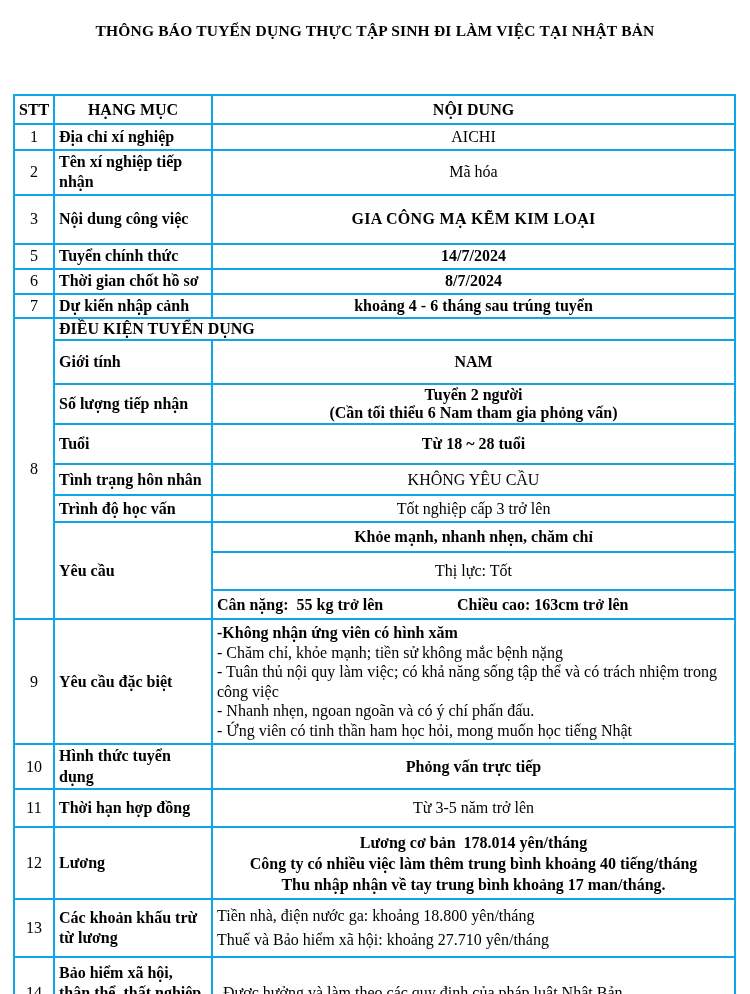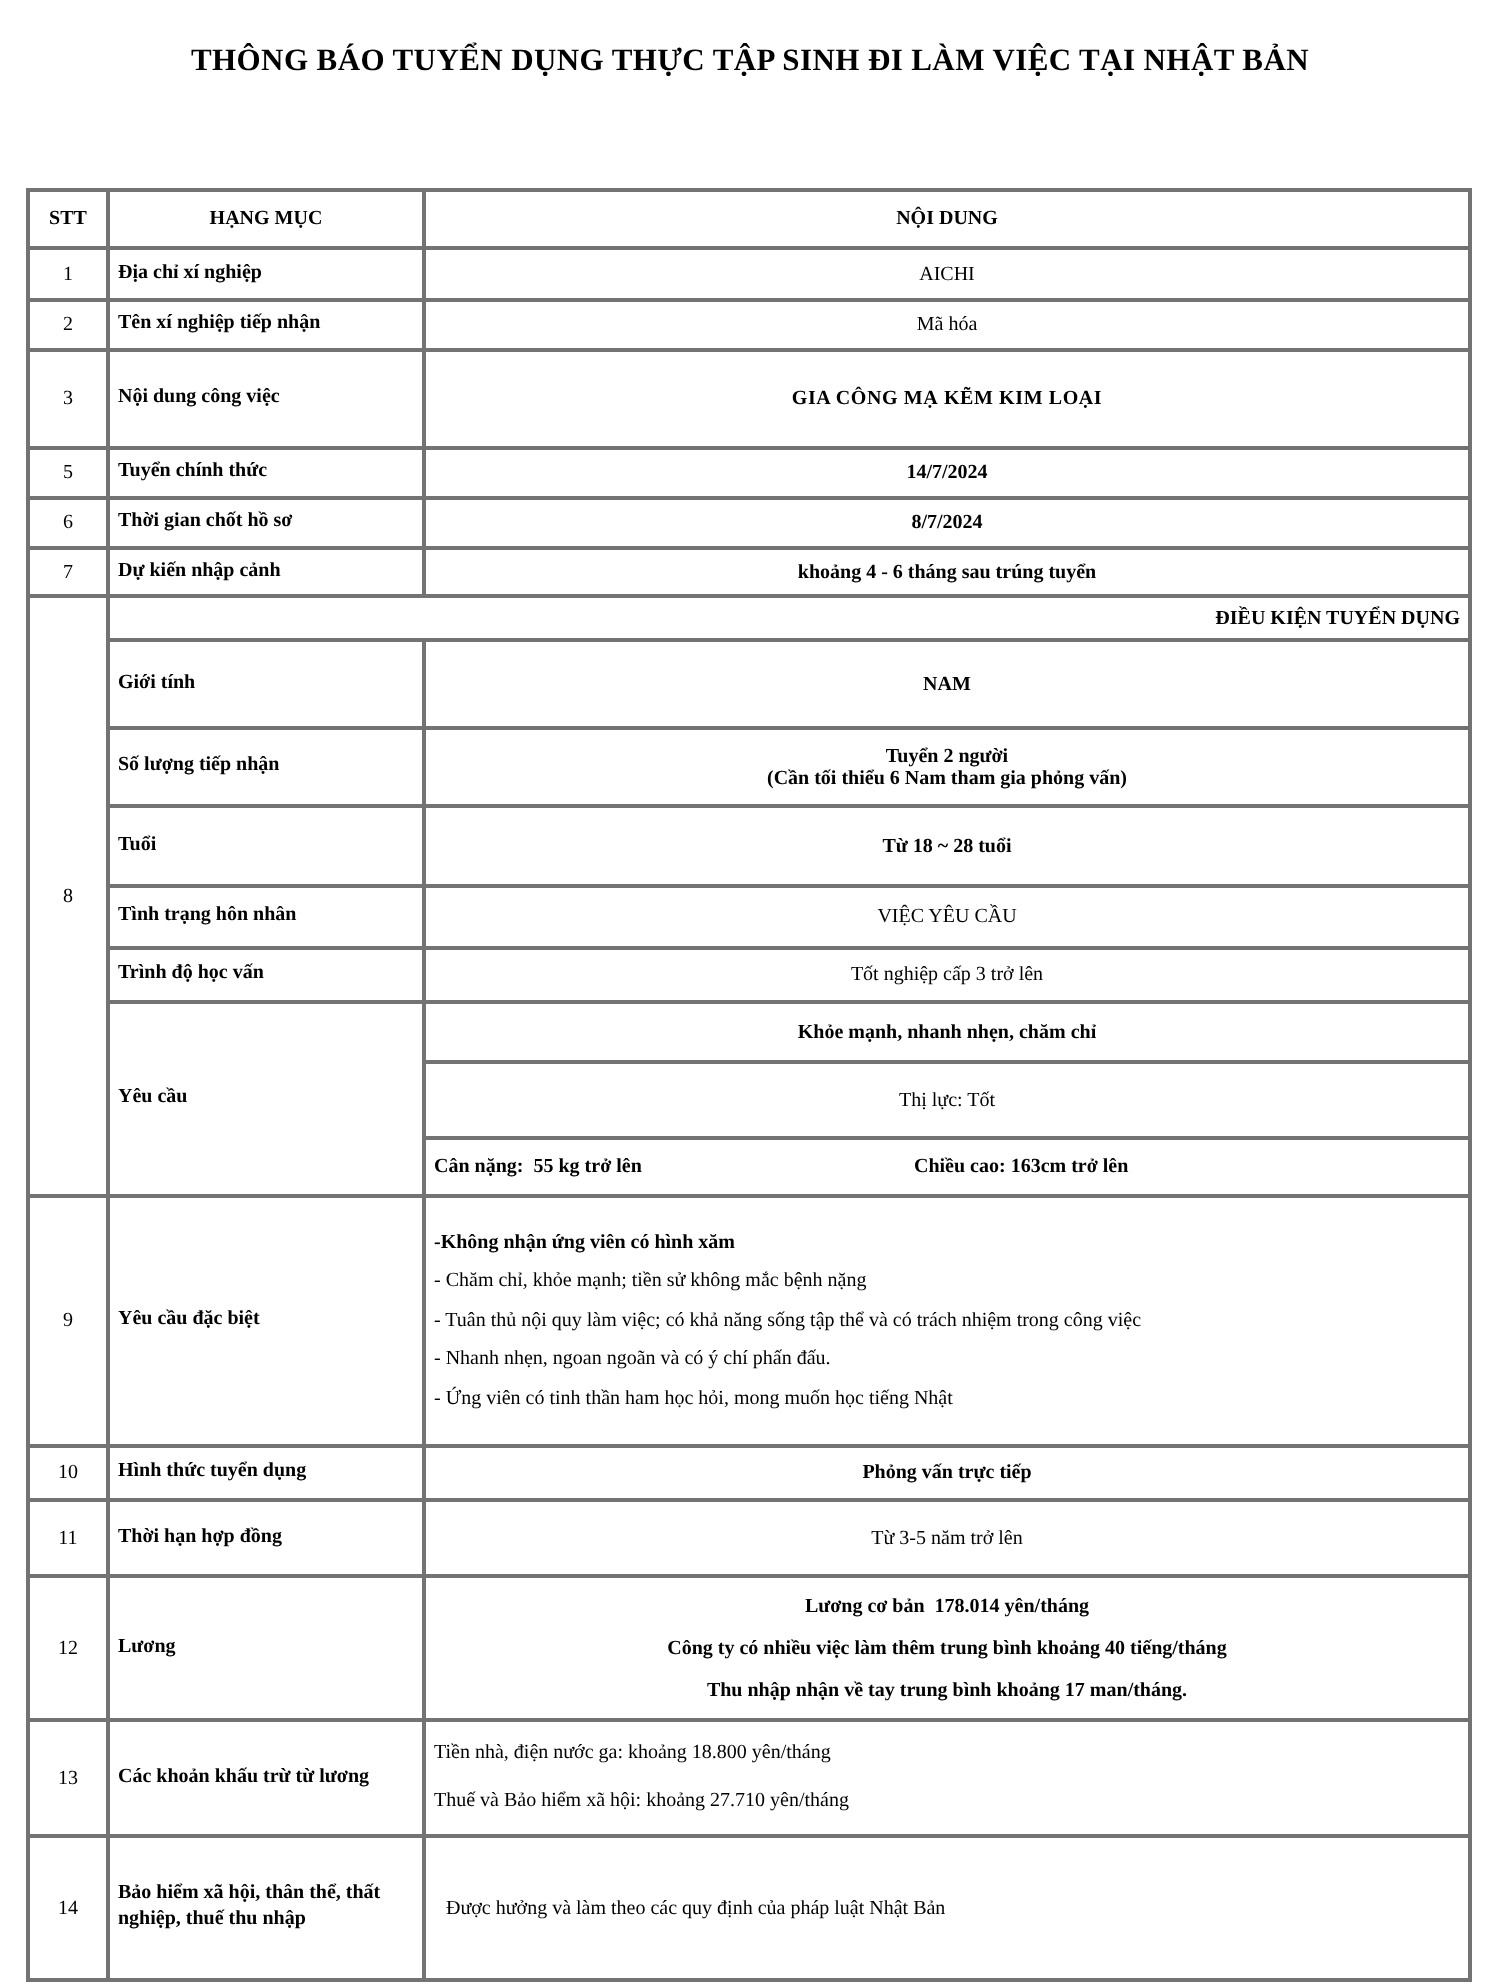--- a/index.html
+++ b/index.html
@@ -17,36 +17,36 @@
     letter-spacing: 0.2px;
     white-space: nowrap;
   }
   table.doc {
     border-collapse: collapse;
     table-layout: fixed;
     width: 721px;
     margin: 54px 0 0 13px;
   }
   table.doc td {
-    border: 2px solid #737373;
+    border: 2px solid #0ea5e9;
     padding: 1px 4px;
-    font-size: 10px;
+    font-size: 16px;
     vertical-align: middle;
     overflow: hidden;
   }
   .c   { text-align: center; }
   .l   { text-align: left; }
   .b   { font-weight: bold; }
   .num { text-align: center; font-weight: normal; }
   .label { font-weight: bold; text-align: left; padding-left: 5px; line-height: 1.28; }
   .hdr { font-weight: bold; text-align: center; }
   .small { font-size: 12.5px; }
   .job  { font-size: 17px; font-weight: bold; letter-spacing: 0.3px; }
   .interview { font-size: 15px; font-weight: bold; }
-  .section-hdr { font-weight: bold; text-align: right; padding-left: 162px; font-size: 13.5px; margin-top: 16px; }
+  .section-hdr { font-weight: bold; text-align: left; padding-left: 162px; font-size: 13.5px; margin-top: 16px; }
   .line { display: block; }
   .pre { white-space: pre-wrap; }
   .lines-left { line-height: 19.5px; padding: 4px 6px 4px 6px; }
   .salary-lines { line-height: 21px; font-weight: bold; font-size: 13.5px; }
   .deduct-lines { line-height: 24px; padding-left: 6px; }
   .wh-cell { padding-left: 6px; }
   .wh-row { display: flex; align-items: center; }
   .wh-row .w { width: 240px; flex: none; }
 </style>
 </head>
@@ -122,21 +122,21 @@
     </td>
   </tr>
 
   <tr style="height:40px">
     <td class="label">Tuổi</td>
     <td class="c b">Từ 18 ~ 28 tuổi</td>
   </tr>
 
   <tr style="height:31px">
     <td class="label">Tình trạng hôn nhân</td>
-    <td class="c">VIỆC YÊU CẦU</td>
+    <td class="c">KHÔNG YÊU CẦU</td>
   </tr>
 
   <tr style="height:27px">
     <td class="label">Trình độ học vấn</td>
     <td class="c">Tốt nghiệp cấp 3 trở lên</td>
   </tr>
 
   <tr style="height:30px">
     <td class="label" rowspan="3">Yêu cầu</td>
     <td class="c b">Khỏe mạnh, nhanh nhẹn, chăm chỉ</td>

